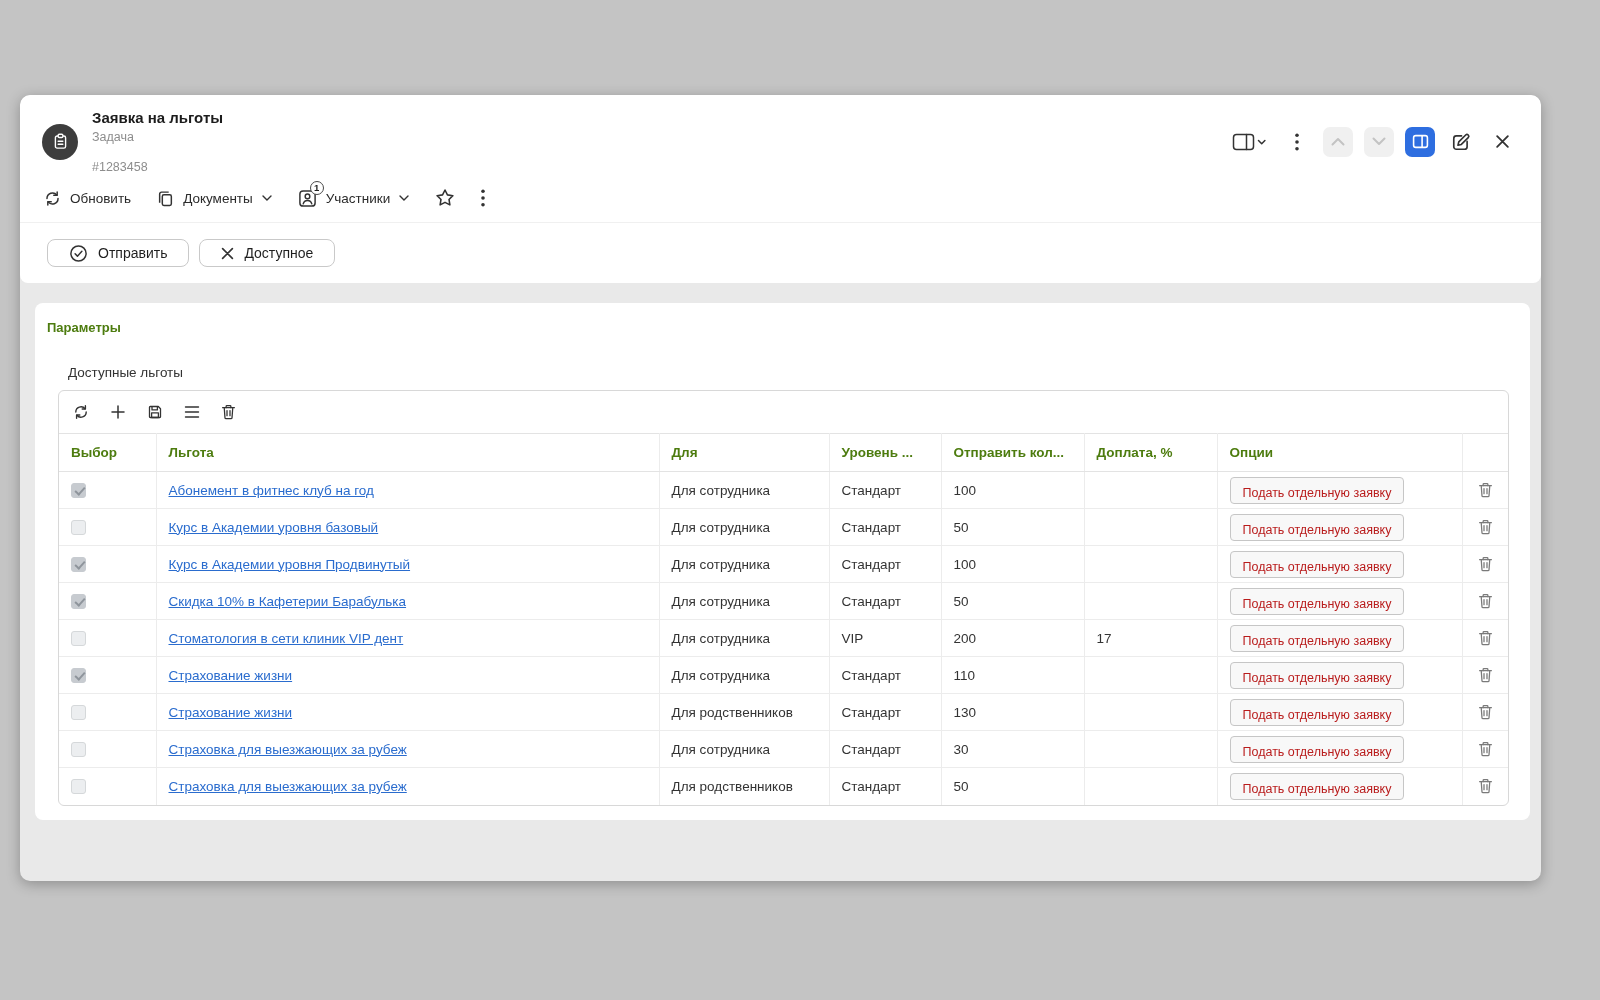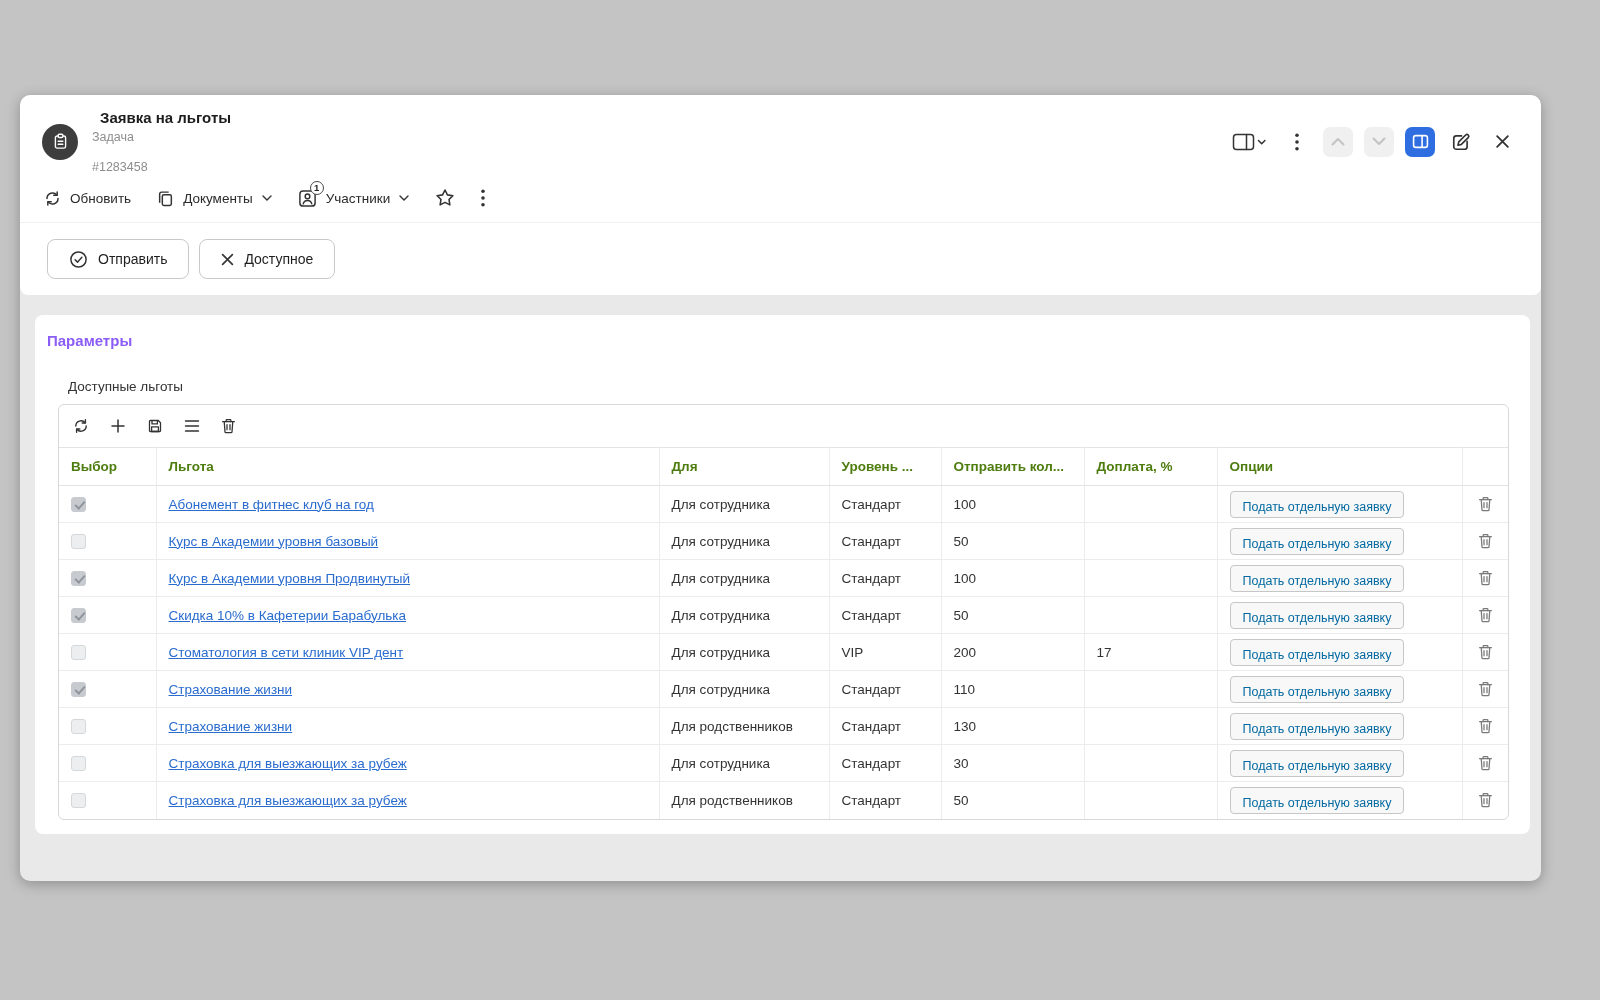--- a/index.html
+++ b/index.html
@@ -8,46 +8,46 @@
   .screen { position:relative; width:1600px; height:1000px; background:#c4c4c4; }
   .window { position:absolute; left:20px; top:95px; width:1521px; height:786px; background:#e9e9e9;
             border-radius:10px; overflow:hidden; box-shadow:0 3px 14px rgba(0,0,0,.28); }
 
   
   .top-card { background:#fff; border-radius:10px 10px 8px 8px; padding-bottom:16px; }
   .win-header { display:flex; align-items:center; padding:14px 24px 8px 22px; }
   .app-icon { width:36px; height:36px; border-radius:50%; background:#3d3d3d; display:flex;
               align-items:center; justify-content:center; flex:0 0 auto; }
   .title-block { margin-left:14px; flex:1; }
-  .win-title { font-size:15px; font-weight:bold; color:#1c1c1c;margin-left:8px; }
+  .win-title { font-size:15px; font-weight:bold; color:#1c1c1c; }
   .win-sub { margin-top:4px; font-size:12.5px; color:#8d8d8d; display:flex; gap:16px;flex-direction:column; }
   .header-actions { display:flex; align-items:center; gap:11px; }
   .icon-btn { display:flex; align-items:center; justify-content:center; width:30px; height:30px;
               border:none; background:transparent; border-radius:7px; cursor:pointer; }
   .icon-btn.wide { width:44px; }
   .icon-btn.soft { background:#f0f0f0; }
   .icon-btn.primary { background:#2e6ee0; }
 
   .win-toolbar { display:flex; align-items:center; gap:26px; padding:6px 24px 12px 24px;
                  font-size:13.5px; color:#2b2b2b; }
   .tb-item { display:flex; align-items:center; gap:9px; background:none; border:none; font:inherit;
              color:inherit; cursor:pointer; }
   .badge-wrap { position:relative; display:flex; }
   .badge { position:absolute; top:-8px; right:-7px; min-width:14px; height:14px; border-radius:8px;
            background:#fff; border:1px solid #4a4a4a; font-size:9.5px; line-height:12px;
            text-align:center; padding:0 2px; color:#222; font-weight:bold; }
 
   .action-row { display:flex; gap:10px; padding:16px 24px 0 27px; border-top:1px solid #f0f0f0; margin-top:2px; }
-  .pill-btn { display:flex; align-items:center; gap:10px; height:40px; padding:0 21px;
+  .pill-btn { display:flex; align-items:center; gap:10px; height:28px; padding:0 21px;
               border:1px solid #c9c9c9; border-radius:8px; background:#fff; font-size:14px;
               color:#1f1f1f; cursor:pointer; font-family:inherit; }
 
   
   .main-card { margin:20px 11px 0 15px; background:#fff; border-radius:8px; padding:17px 0 14px 0; }
-  .section-title { margin-left:12px; font-size:15px; font-weight:bold; color:#8b5cf6; }
+  .section-title { margin-left:12px; font-size:13px; font-weight:bold; color:#4d7c0f; }
   .param-grid { display:flex; margin:25px 0 0 33px; }
   .param { width:490px; }
   .param-label { font-size:13.5px; color:#333; }
   .param-value { margin-top:17px; font-size:13.5px; color:#333; }
   .benefits-label { margin:30px 0 10px 33px; font-size:13.5px; color:#333; }
 
   .table-wrap { margin:0 21px 0 23px; border:1px solid #d8d8d8; border-radius:6px; overflow:hidden; background:#fff; }
   .table-toolbar { display:flex; align-items:center; gap:21px; height:42px; padding:0 14px; }
   .tt-btn { background:none; border:none; display:flex; align-items:center; cursor:pointer; }
 
@@ -61,21 +61,21 @@
   tbody tr:last-child td { border-bottom:none; }
 
   .checkbox { display:inline-block; width:15px; height:15px; border-radius:3px; background:#eceef0;
               border:1px solid #d5d8da; position:relative; vertical-align:middle; cursor:default; }
   .checkbox.checked { background:#c7cbd0; border-color:#c7cbd0; }
   .checkbox.checked::after { content:""; position:absolute; left:4.5px; top:1.5px; width:4px; height:8px;
               border:solid #8f959c; border-width:0 2px 2px 0; transform:rotate(42deg); }
 
   .benefit-link { color:#2a6cce; text-decoration:underline; cursor:pointer; }
   .row-action { border:1px solid #c6c6c6; background:#f8f8f8; border-radius:4px; height:27px;
-                padding:8px 12px; font-size:12.5px; color:#0369a1; cursor:pointer; font-family:inherit;
+                padding:8px 12px; font-size:12.5px; color:#b91c1c; cursor:pointer; font-family:inherit;
                 white-space:nowrap; }
   .trash-btn { background:none; border:none; cursor:pointer; display:flex; align-items:center;
                justify-content:center; width:100%; }
   td.center { text-align:center; }
 </style>
 </head>
 <body>
 
 <div class="screen">
   <div class="window">

